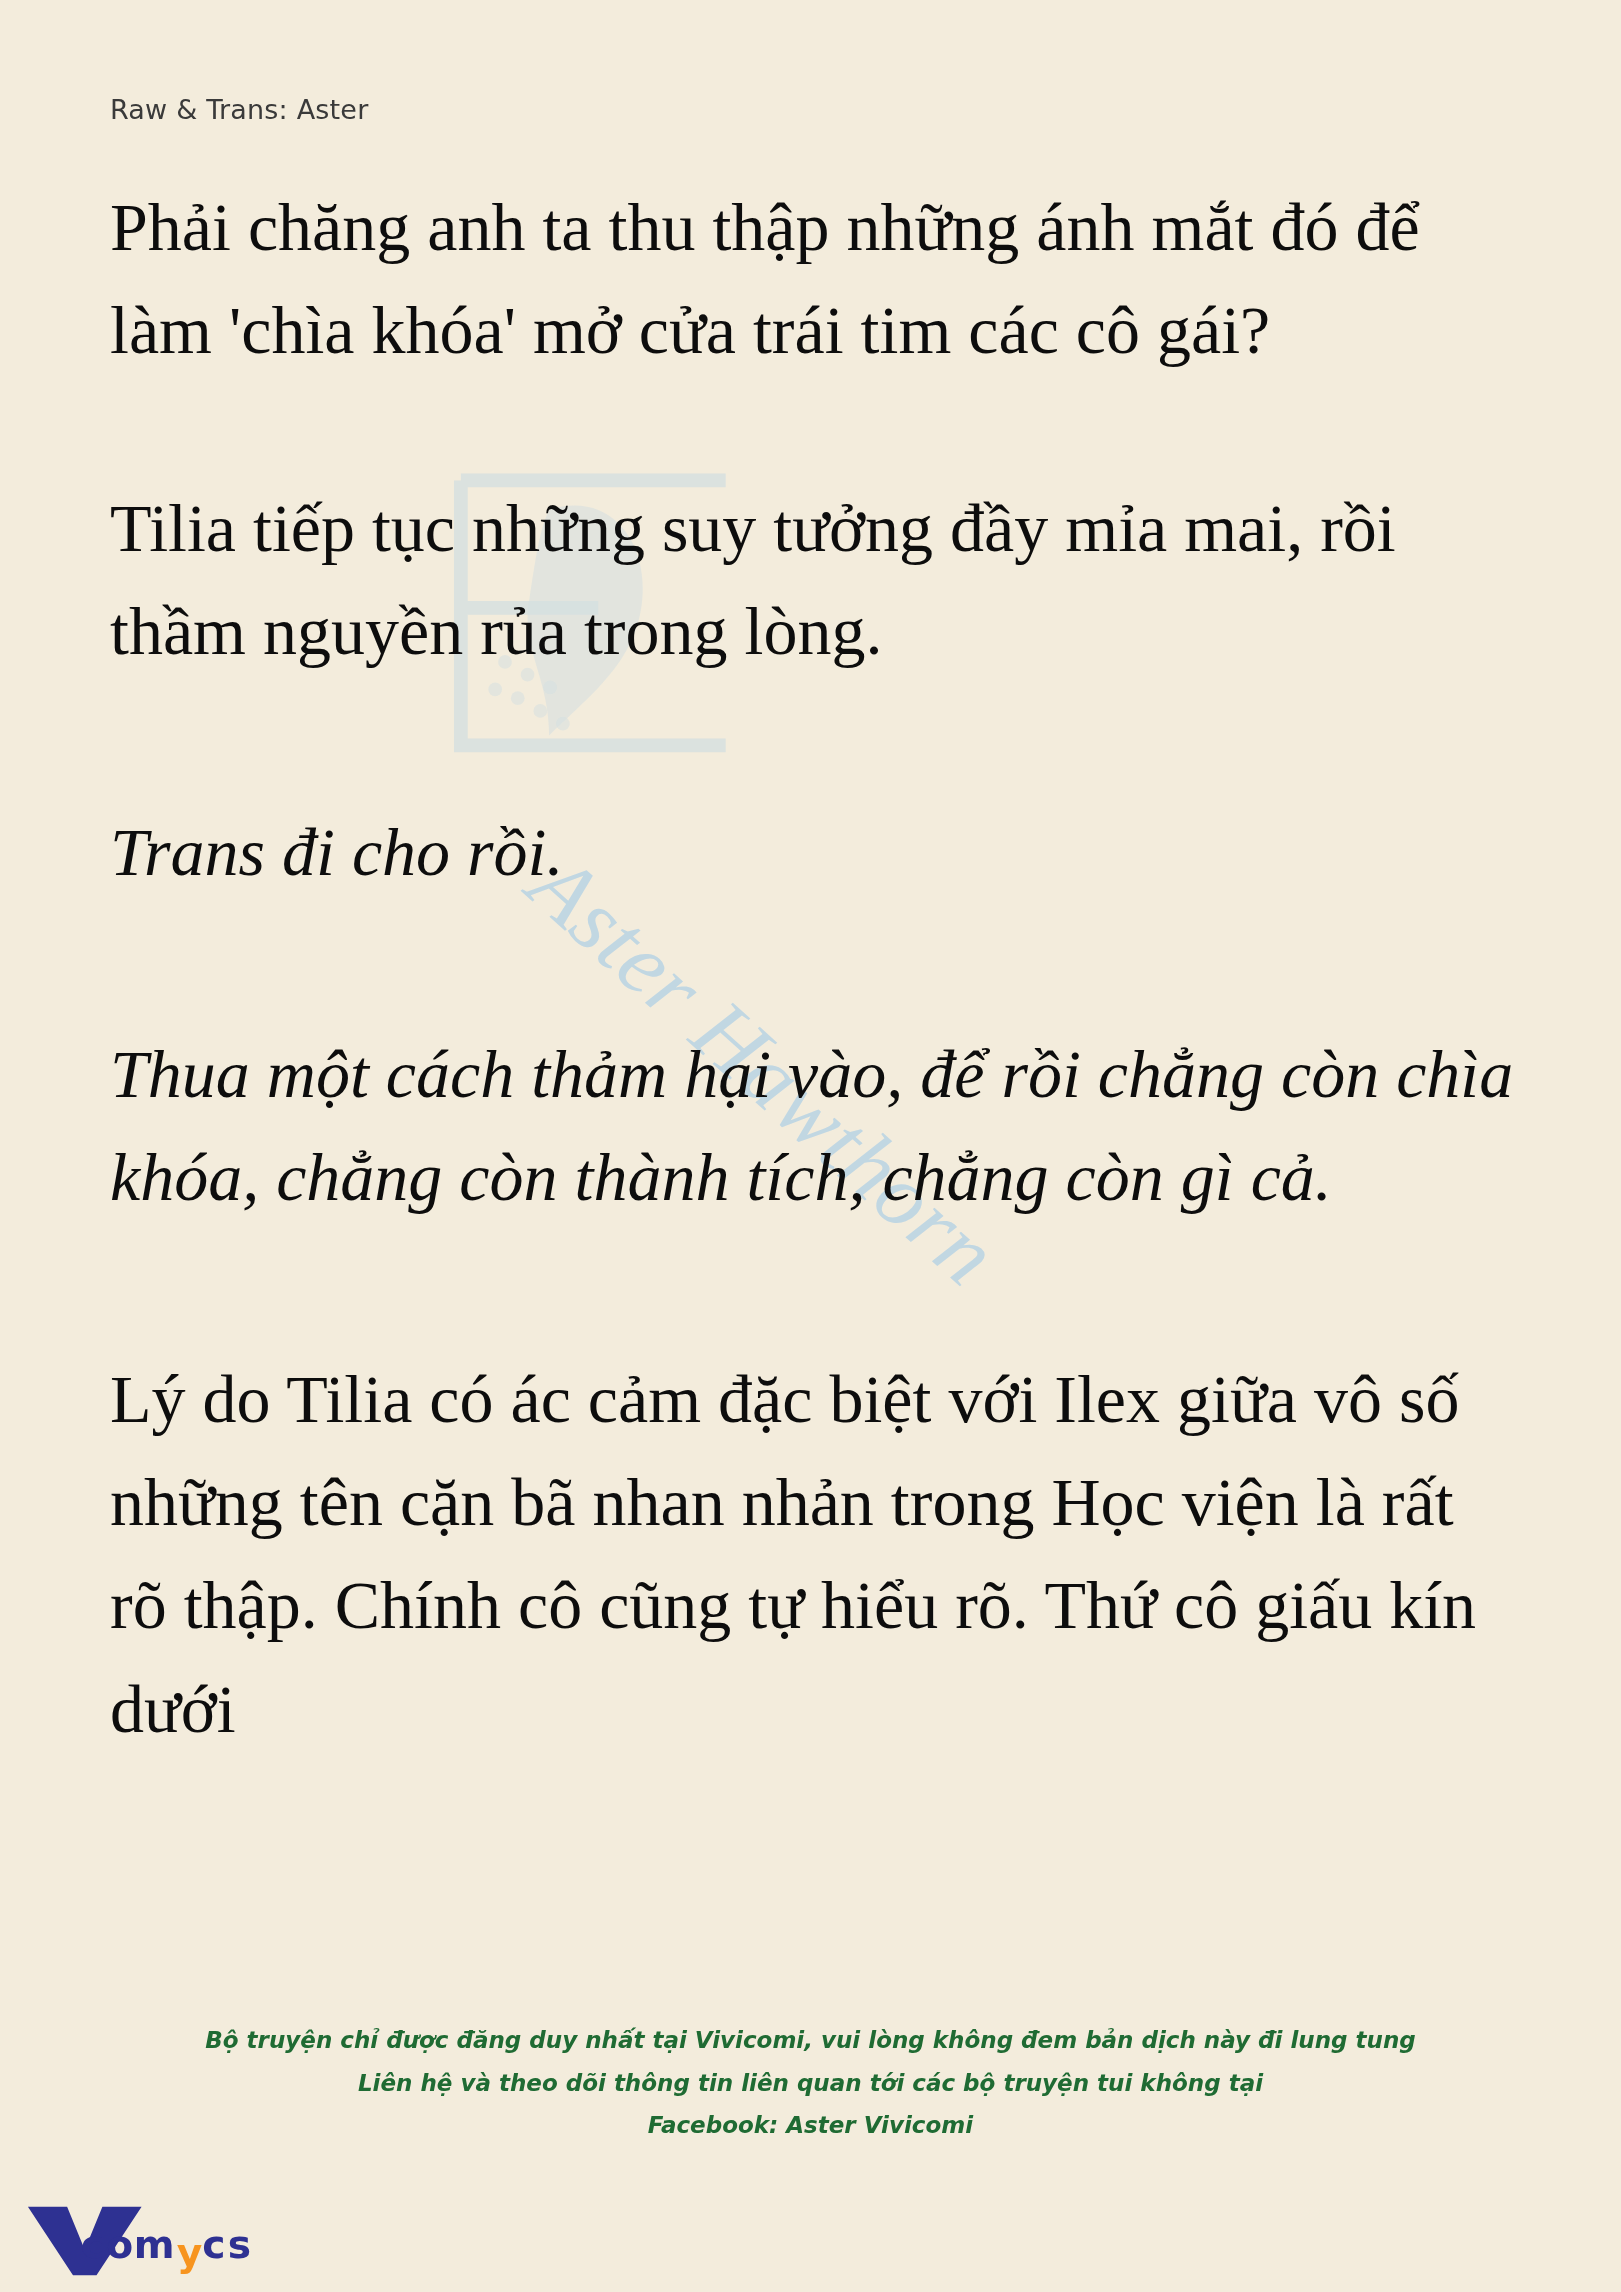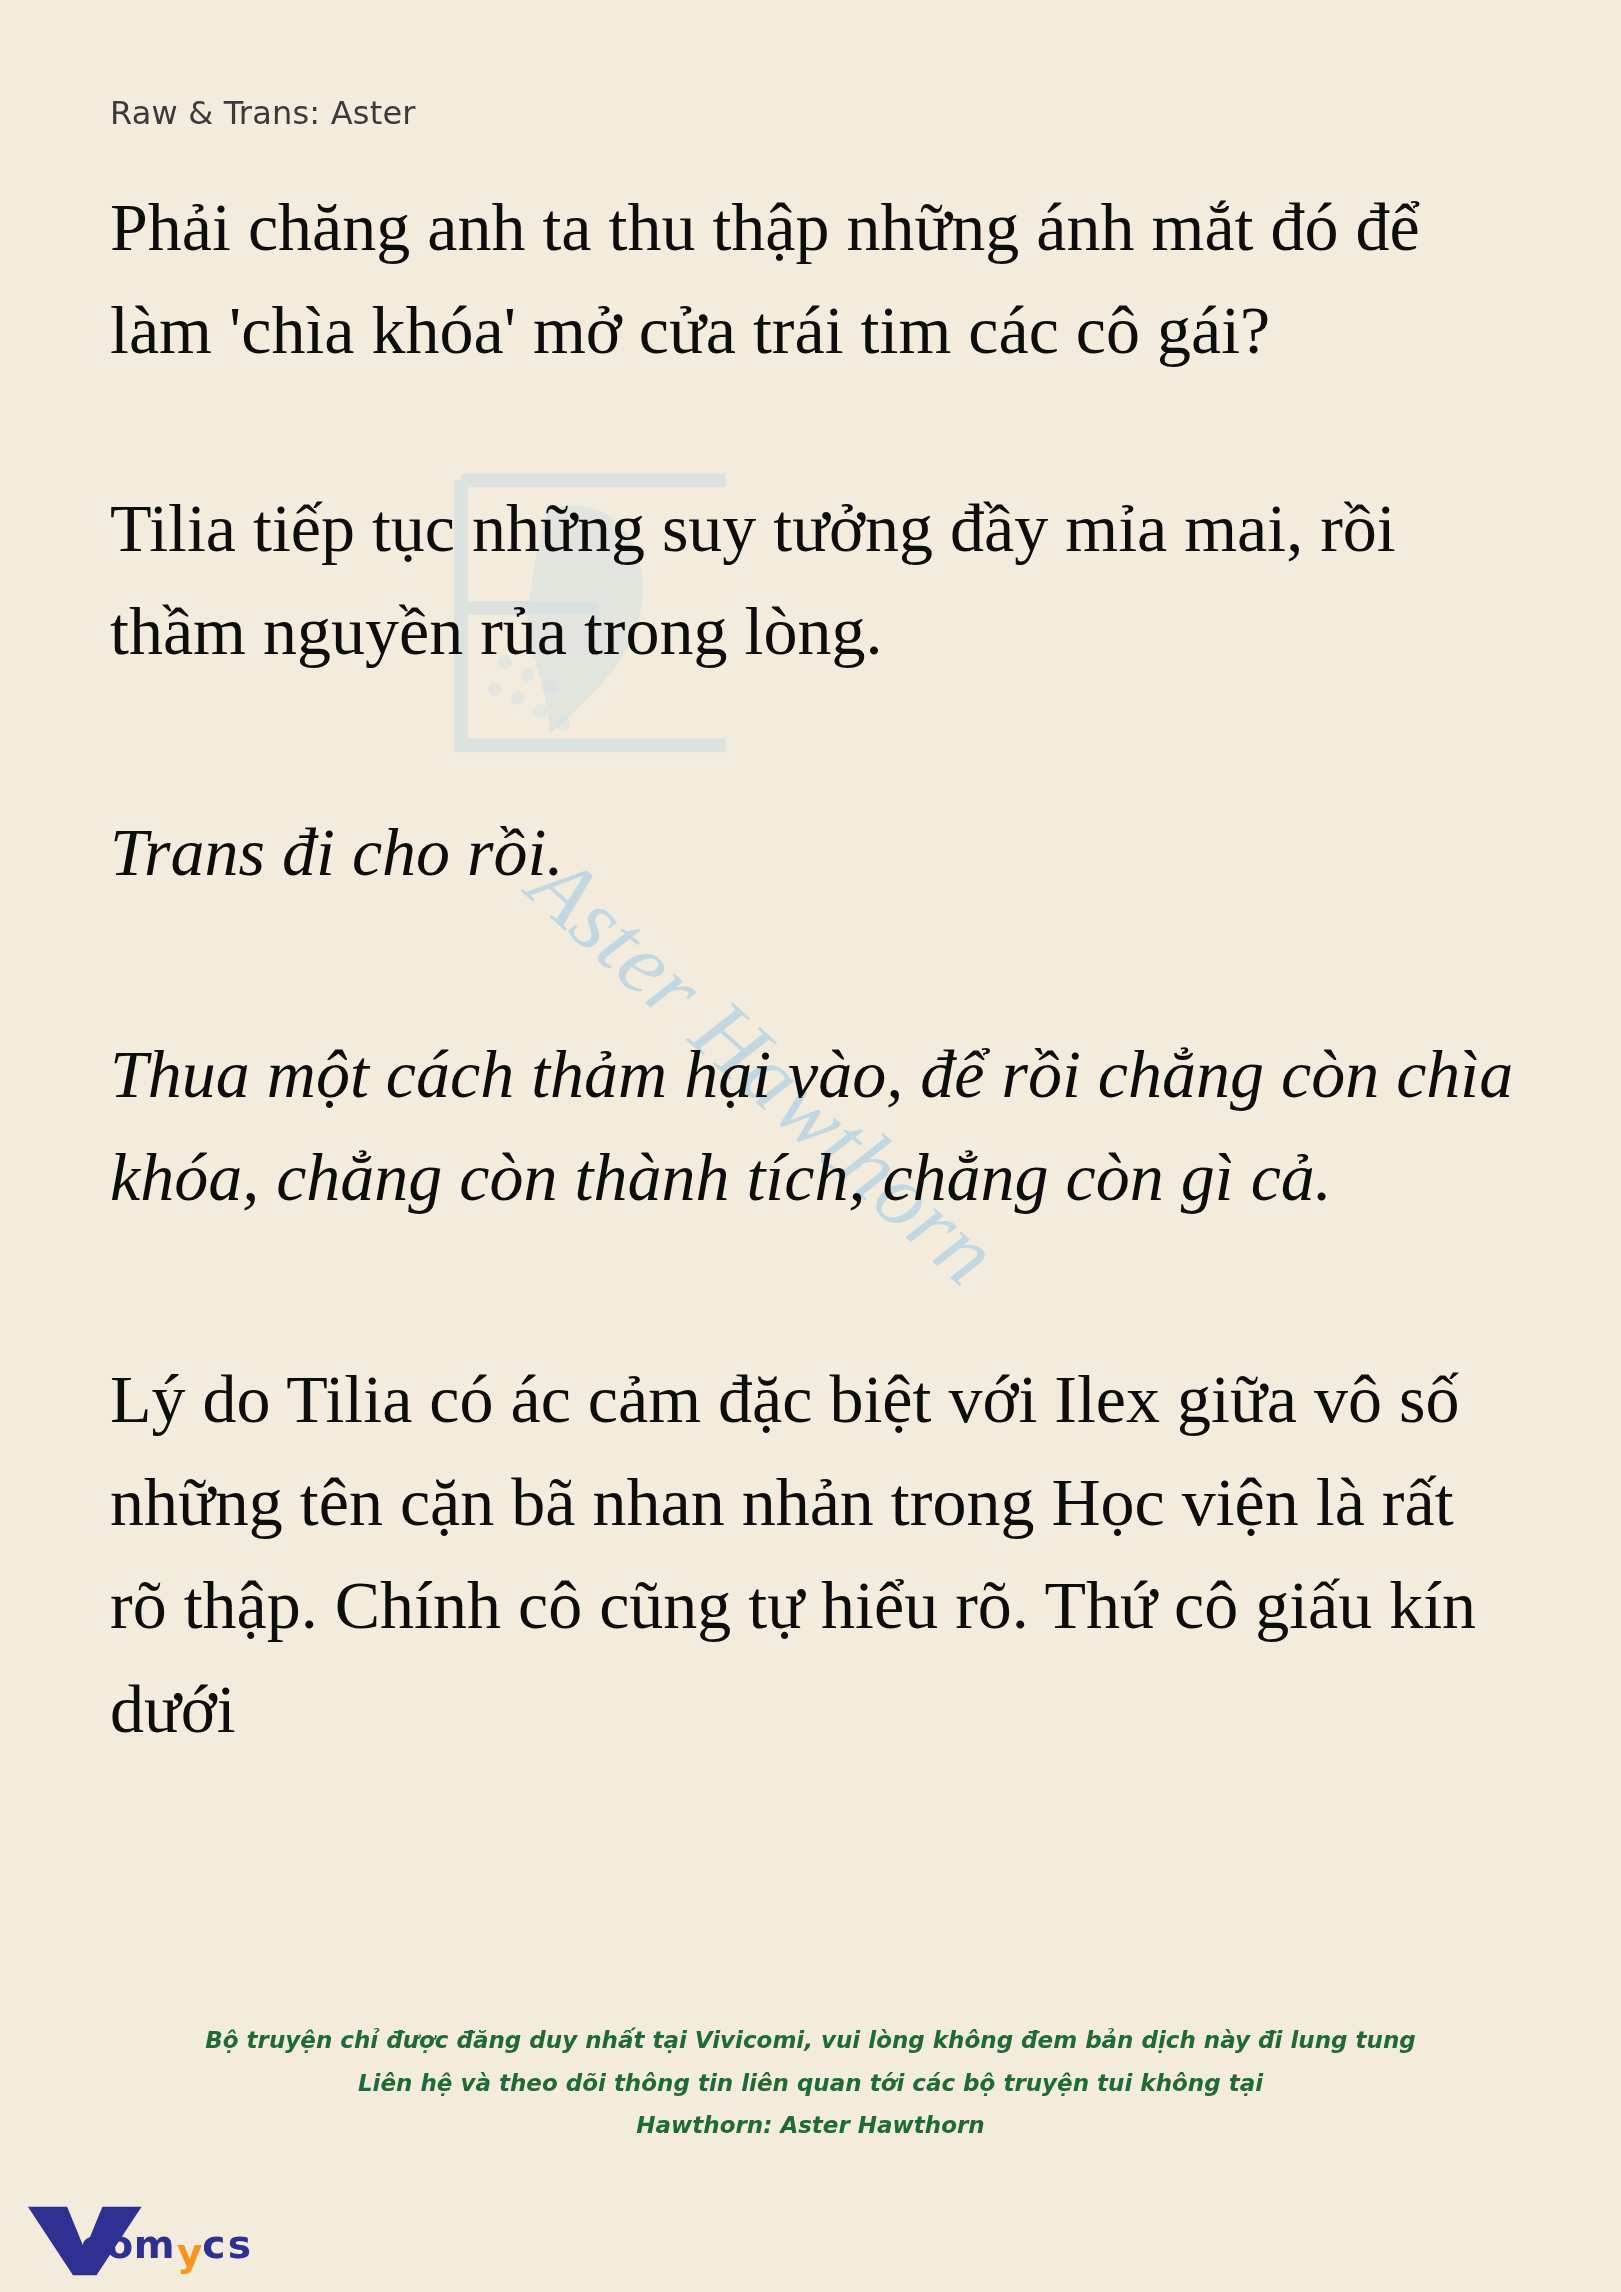--- a/index.html
+++ b/index.html
@@ -21,21 +21,21 @@
     height: 2293px;
     box-sizing: border-box;
   }
 
   
   .credit {
     position: absolute;
     left: 110px;
     top: 94px;
     font-family: "DejaVu Sans", sans-serif;
-    font-size: 32px;
+    font-size: 27px;
     color: #3a3a3a;
     letter-spacing: 0.2px;
     white-space: nowrap;
   }
 
   
   .watermark {
     position: absolute;
     left: 412px;
     top: 510px;
@@ -152,21 +152,21 @@
     <p class="para">Phải chăng anh ta thu thập những ánh mắt đó để làm 'chìa khóa' mở cửa trái tim các cô gái?</p>
     <p class="para gap-lg">Tilia tiếp tục những suy tưởng đầy mỉa mai, rồi thầm nguyền rủa trong lòng.</p>
     <p class="para italic gap-lg">Trans đi cho rồi.</p>
     <p class="para italic gap-lg">Thua một cách thảm hại vào, để rồi chẳng còn chìa khóa, chẳng còn thành tích, chẳng còn gì cả.</p>
     <p class="para">Lý do Tilia có ác cảm đặc biệt với Ilex giữa vô số những tên cặn bã nhan nhản trong Học viện là rất rõ thập. Chính cô cũng tự hiểu rõ. Thứ cô giấu kín dưới</p>
   </div>
 
   <div class="footer-note">
     <div>Bộ truyện chỉ được đăng duy nhất tại Vivicomi, vui lòng không đem bản dịch này đi lung tung</div>
     <div>Liên hệ và theo dõi thông tin liên quan tới các bộ truyện tui không tại</div>
-    <div>Hawthorn: Aster Hawthorn</div>
+    <div>Facebook: Aster Vivicomi</div>
   </div>
 
   <div class="logo">
     <svg viewBox="0 0 250 84" xmlns="http://www.w3.org/2000/svg">
       <path d="M4 14 L44 14 L62 58 L80 14 L120 14 L74 84 L50 84 Z" fill="#2e3192"></path>
       <text x="58" y="66" font-family="'DejaVu Sans', sans-serif" font-size="40" font-weight="bold" fill="#2e3192">c</text>
       <text x="84" y="66" font-family="'DejaVu Sans', sans-serif" font-size="40" font-weight="bold" fill="#2e3192">o</text>
       <text x="112" y="66" font-family="'DejaVu Sans', sans-serif" font-size="40" font-weight="bold" fill="#2e3192">m</text>
       <text x="156" y="74" font-family="'DejaVu Sans', sans-serif" font-size="40" font-weight="bold" fill="#f7941e">y</text>
       <text x="182" y="66" font-family="'DejaVu Sans', sans-serif" font-size="40" font-weight="bold" fill="#2e3192">c</text>

